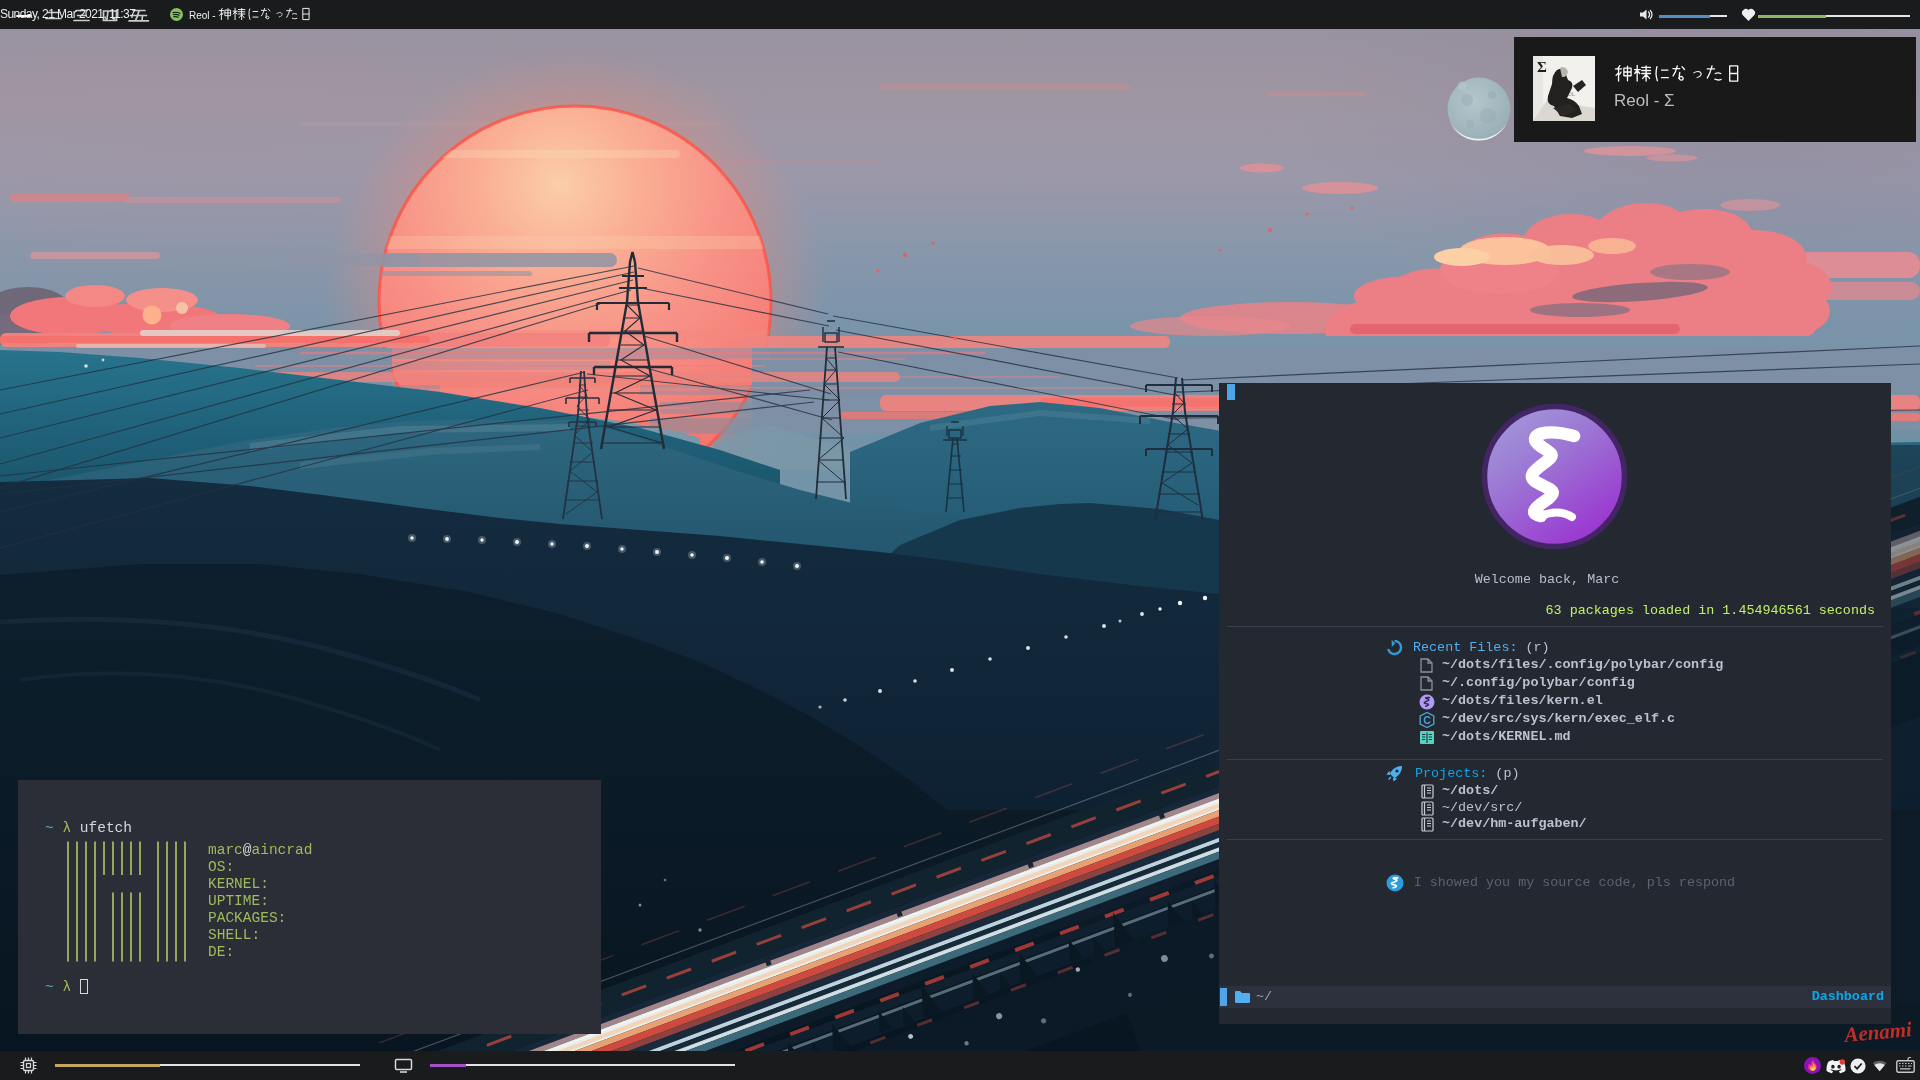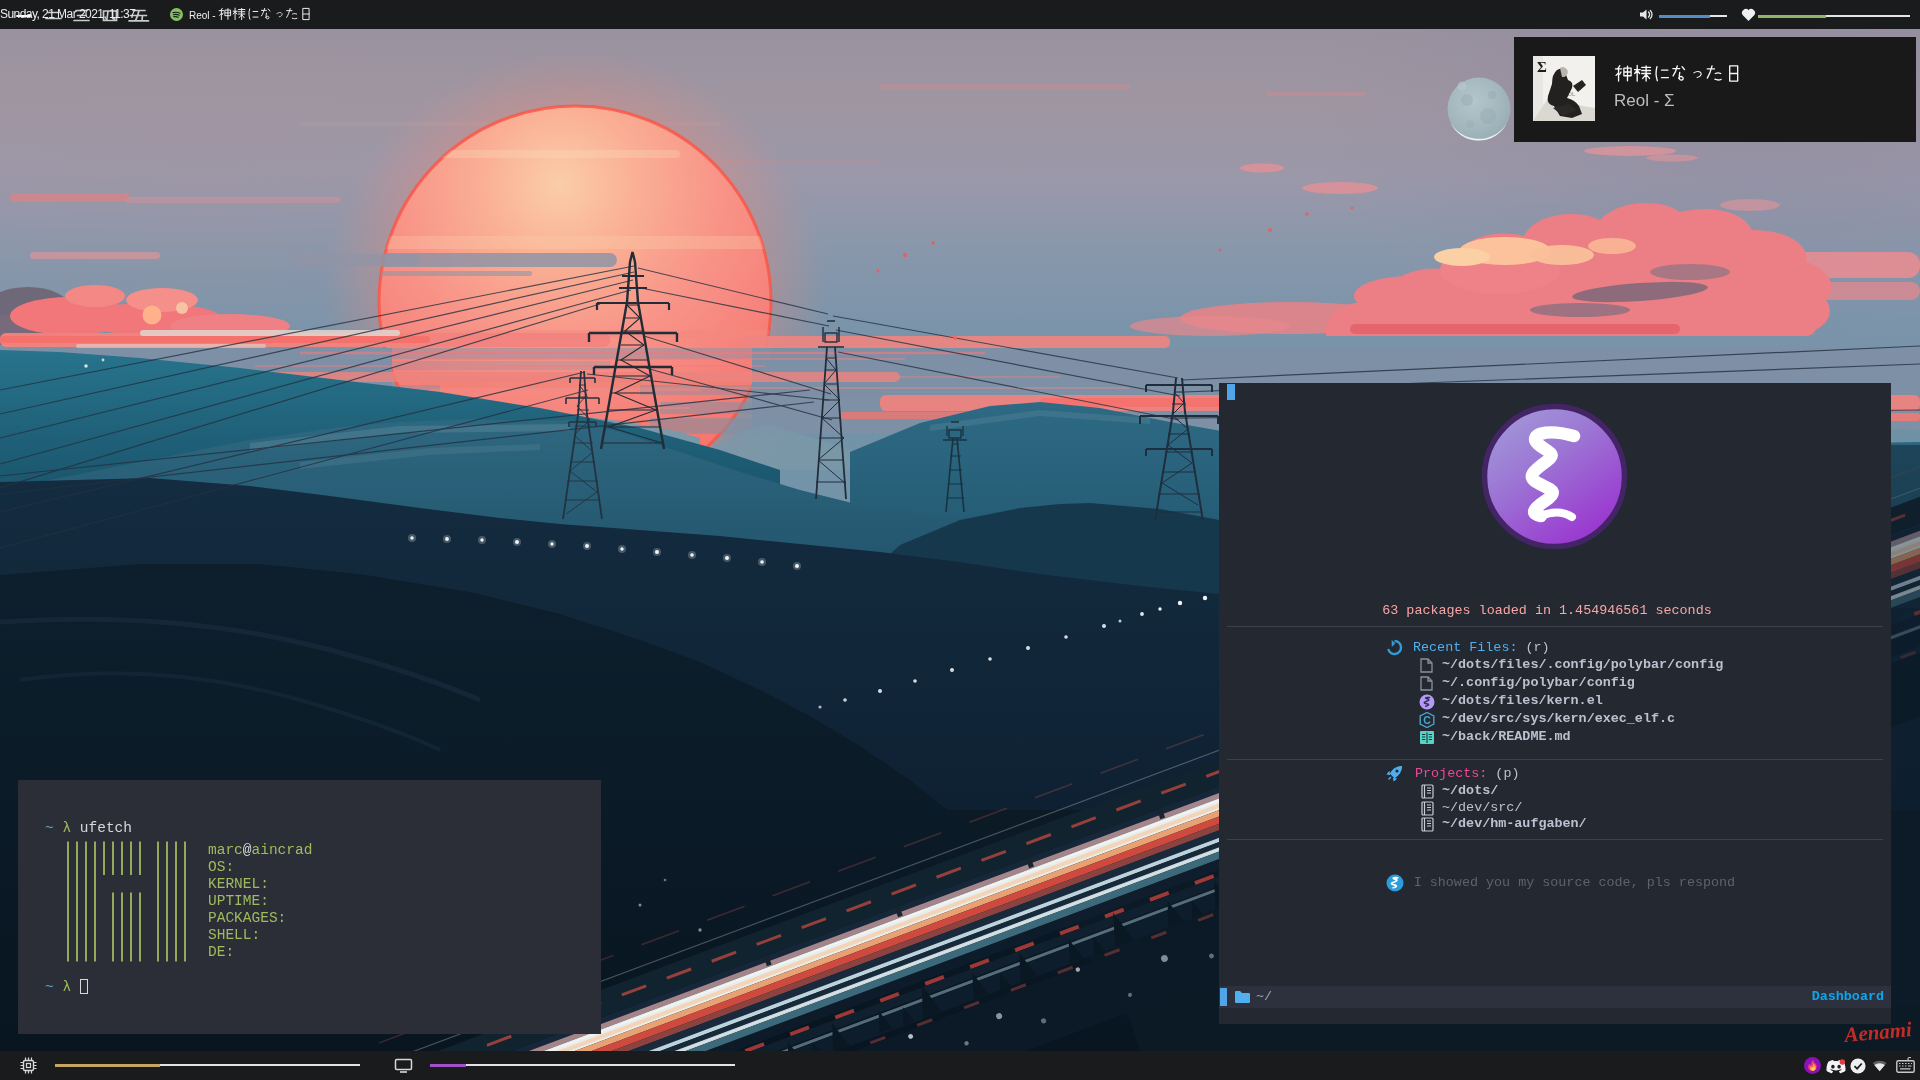--- a/index.html
+++ b/index.html
@@ -509,32 +509,33 @@
 <stop offset="0" stop-color="#a3a0da"></stop>
             <stop offset=".45" stop-color="#9c77d4"></stop>
             <stop offset="1" stop-color="#9a34d0"></stop>
           </linearGradient>
         </defs>
 <circle cx="73.5" cy="73.5" r="70" fill="url(#eg)" stroke="#432566" stroke-width="5.5"></circle>
 <path d="M93,33 C64,25 47,32 57,41 C66,49 77,50 66,58 C52,68 45,74 57,80 C70,87 79,88 64,98 C52,106 49,111 60,113" fill="none" stroke="#fff" stroke-width="12.5" stroke-linecap="round"></path>
 <path d="M60,113 C72,108 83,109 91,114" fill="none" stroke="#fff" stroke-width="8" stroke-linecap="round"></path>
 <path d="M93,33 C85,30 76,28 68,29" fill="none" stroke="#fff" stroke-width="9" stroke-linecap="round"></path>
 </svg>
-<div class="row" style="left:0;top:220px;width:656px;text-align:center;color:#fca5a5">63 packages loaded in 1.454946561 seconds</div>
+<div class="row" style="left:0;top:189px;width:656px;text-align:center;color:#b8bfc9">Welcome back, Marc</div>
+<div class="row" style="left:0;top:220px;width:656px;text-align:right;color:#bef264">63 packages loaded in 1.454946561 seconds</div>
 <div class="sep" style="top:243px"></div>
 <svg class="ic" style="left:167px;top:256px" width="17" height="17" viewBox="0 0 17 17" fill="none">
 <path d="M8.5,2 a6.5,6.5 0 1 1 -6.3,8" stroke="#2d9cdb" stroke-width="2.4"></path>
 <path d="M3.5,2 L8.7,2 L8.7,7" stroke="none" fill="#2d9cdb" transform="rotate(45 6 4)"></path>
 </svg>
 <div class="row" style="left:194px;top:256.6px"><span style="color:#51afef">Recent Files:</span> (r)</div>
 <div class="row" style="left:223px;top:274px;font-weight:700">~/dots/files/.config/polybar/config</div>
 <div class="row" style="left:223px;top:292px;font-weight:700">~/.config/polybar/config</div>
 <div class="row" style="left:223px;top:310.3px;font-weight:700">~/dots/files/kern.el</div>
 <div class="row" style="left:223px;top:328.3px;font-weight:700">~/dev/src/sys/kern/exec_elf.c</div>
-<div class="row" style="left:223px;top:346.3px;font-weight:700">~/back/README.md</div>
+<div class="row" style="left:223px;top:346.3px;font-weight:700">~/dots/KERNEL.md</div>
 <svg class="ic" style="left:201px;top:275px" width="13" height="15" viewBox="0 0 13 15" fill="none" stroke="#8a909b" stroke-width="1.3">
 <path d="M1,1 h7 l4,4 v9 h-11 Z M8,1 v4 h4"></path>
 </svg>
 <svg class="ic" style="left:201px;top:293px" width="13" height="15" viewBox="0 0 13 15" fill="none" stroke="#8a909b" stroke-width="1.3">
 <path d="M1,1 h7 l4,4 v9 h-11 Z M8,1 v4 h4"></path>
 </svg>
 <svg class="ic" style="left:200px;top:311px" width="16" height="16" viewBox="0 0 16 16">
 <circle cx="8" cy="8" r="7.5" fill="#b49af7"></circle>
 <path d="M10.5,3.6 C6.8,3 5.4,4.2 8,4.8 C10.8,5.4 10.4,6.6 7,7.5 C4.4,8.2 4.6,9.4 7.6,9.8 C10.5,10.2 10,11.4 6.8,12.3" fill="none" stroke="#33304d" stroke-width="1.5" stroke-linecap="round"></path>
 </svg>
@@ -544,21 +545,21 @@
 </svg>
 <svg class="ic" style="left:200px;top:347px" width="16" height="15" viewBox="0 0 16 15">
 <rect x="1" y="1" width="14" height="13" rx="1" fill="#56d3c2"></rect>
 <path d="M8,2.5 V13 M3,4.5 h3.2 M3,7 h3.2 M3,9.5 h3.2 M9.8,4.5 H13 M9.8,7 H13 M9.8,9.5 H13" stroke="#14333c" stroke-width="1.1"></path>
 </svg>
 <div class="sep" style="top:375.6px"></div>
 <svg class="ic" style="left:167px;top:381px" width="18" height="18" viewBox="0 0 18 18">
 <path d="M15.5,2.5 C11,2.5 6.5,5.5 4.5,9.5 L8.5,13.5 C12.5,11.5 15.5,7 15.5,2.5 Z M4,10.5 L1.5,10 L3.5,7.5 M7.5,14 L8,16.5 L10.5,14.5 M2.5,15.5 L5,13" fill="#51afef" stroke="#51afef" stroke-width="1.2"></path>
 <circle cx="11" cy="7" r="1.6" fill="#242831"></circle>
 </svg>
-<div class="row" style="left:196px;top:382.8px"><span style="color:#ec4899">Projects:</span> (p)</div>
+<div class="row" style="left:196px;top:382.8px"><span style="color:#0ea5e9">Projects:</span> (p)</div>
 <div class="row" style="left:223px;top:399.7px;font-weight:700">~/dots/</div>
 <div class="row" style="left:223px;top:416.7px;font-weight:400">~/dev/src/</div>
 <div class="row" style="left:223px;top:433.4px;font-weight:700">~/dev/hm-aufgaben/</div>
 <svg class="ic" style="left:202px;top:400.7px" width="13" height="15" viewBox="0 0 13 15" fill="none" stroke="#c8cdd6" stroke-width="1.2">
 <rect x="1" y="1" width="11" height="13" rx="1"></rect>
         <path d="M3.5,1 v13 M6,4 h4 M6,6.5 h4 M6,9 h4"></path>
 </svg>
 <svg class="ic" style="left:202px;top:417.7px" width="13" height="15" viewBox="0 0 13 15" fill="none" stroke="#c8cdd6" stroke-width="1.2">
 <rect x="1" y="1" width="11" height="13" rx="1"></rect>
         <path d="M3.5,1 v13 M6,4 h4 M6,6.5 h4 M6,9 h4"></path>

